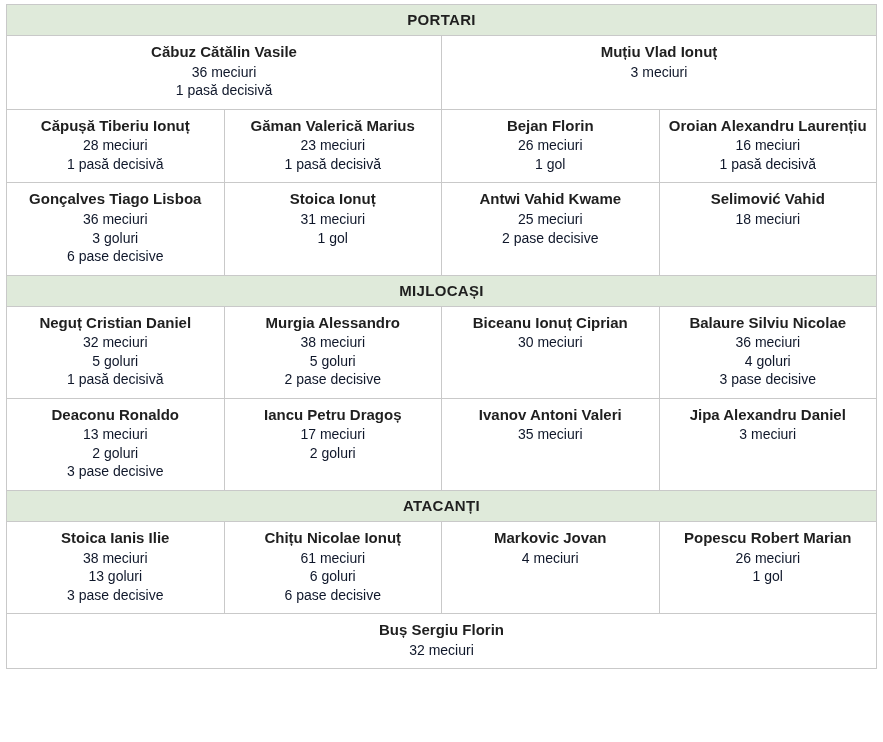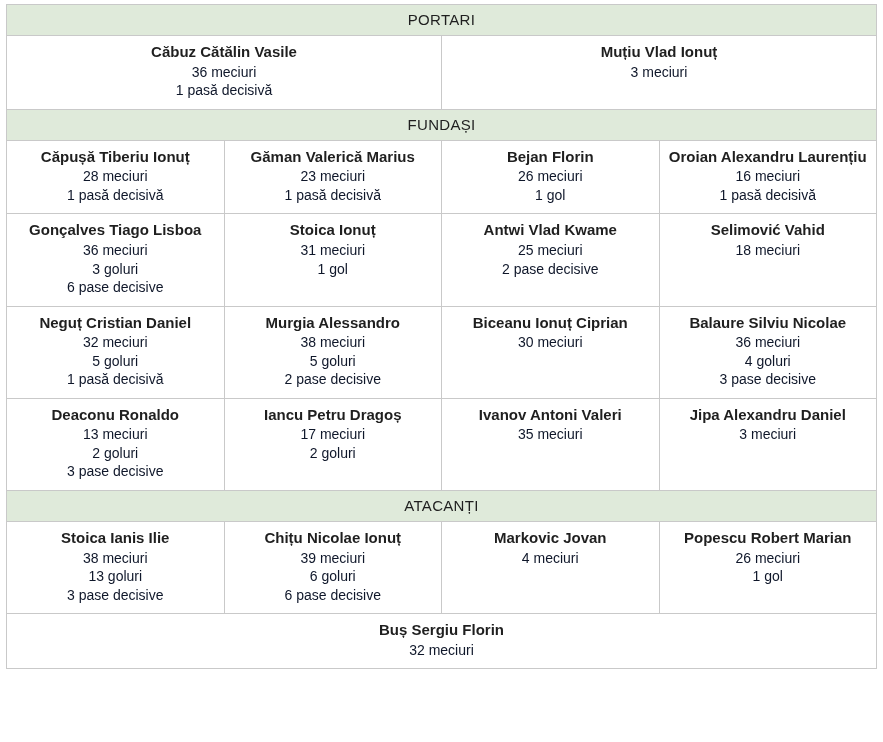--- a/index.html
+++ b/index.html
@@ -24,21 +24,21 @@
     border: 1px solid #c9c9c9;
   }
   table.squad-table td {
     border: 1px solid #c9c9c9;
     vertical-align: top;
     padding: 7px 6px 9px 6px;
     text-align: center;
   }
   tr.section-row td {
     background: #dfeada;
-    font-weight: normal;
+    font-weight: bold;
     font-size: 15px;
     color: #1f1f1f;
     letter-spacing: 0.3px;
     padding: 6px 6px 7px 6px;
     text-align: center;
   }
   .player-name {
     font-size: 15px;
     font-weight: bold;
     color: #1f1f1f;
@@ -70,23 +70,20 @@
           <td colspan="2">
             <div class="player-name">Căbuz Cătălin Vasile</div>
             <div class="stat-line">36 meciuri</div>
             <div class="stat-line">1 pasă decisivă</div>
           </td>
           <td colspan="2">
             <div class="player-name">Muțiu Vlad Ionuț</div>
             <div class="stat-line">3 meciuri</div>
           </td>
         </tr>
-        <tr class="section-row">
-          <td colspan="4">FUNDAȘI</td>
-        </tr>
         <tr>
           <td colspan="1">
             <div class="player-name">Căpușă Tiberiu Ionuț</div>
             <div class="stat-line">28 meciuri</div>
             <div class="stat-line">1 pasă decisivă</div>
           </td>
           <td colspan="1">
             <div class="player-name">Găman Valerică Marius</div>
             <div class="stat-line">23 meciuri</div>
             <div class="stat-line">1 pasă decisivă</div>
@@ -108,28 +105,31 @@
             <div class="stat-line">36 meciuri</div>
             <div class="stat-line">3 goluri</div>
             <div class="stat-line">6 pase decisive</div>
           </td>
           <td colspan="1">
             <div class="player-name">Stoica Ionuț</div>
             <div class="stat-line">31 meciuri</div>
             <div class="stat-line">1 gol</div>
           </td>
           <td colspan="1">
-            <div class="player-name">Antwi Vlad Kwame</div>
+            <div class="player-name">Antwi Vahid Kwame</div>
             <div class="stat-line">25 meciuri</div>
             <div class="stat-line">2 pase decisive</div>
           </td>
           <td colspan="1">
             <div class="player-name">Selimović Vahid</div>
             <div class="stat-line">18 meciuri</div>
           </td>
+        </tr>
+        <tr class="section-row">
+          <td colspan="4">MIJLOCAȘI</td>
         </tr>
         <tr>
           <td colspan="1">
             <div class="player-name">Neguț Cristian Daniel</div>
             <div class="stat-line">32 meciuri</div>
             <div class="stat-line">5 goluri</div>
             <div class="stat-line">1 pasă decisivă</div>
           </td>
           <td colspan="1">
             <div class="player-name">Murgia Alessandro</div>
@@ -174,21 +174,21 @@
         </tr>
         <tr>
           <td colspan="1">
             <div class="player-name">Stoica Ianis Ilie</div>
             <div class="stat-line">38 meciuri</div>
             <div class="stat-line">13 goluri</div>
             <div class="stat-line">3 pase decisive</div>
           </td>
           <td colspan="1">
             <div class="player-name">Chițu Nicolae Ionuț</div>
-            <div class="stat-line">39 meciuri</div>
+            <div class="stat-line">61 meciuri</div>
             <div class="stat-line">6 goluri</div>
             <div class="stat-line">6 pase decisive</div>
           </td>
           <td colspan="1">
             <div class="player-name">Markovic Jovan</div>
             <div class="stat-line">4 meciuri</div>
           </td>
           <td colspan="1">
             <div class="player-name">Popescu Robert Marian</div>
             <div class="stat-line">26 meciuri</div>

